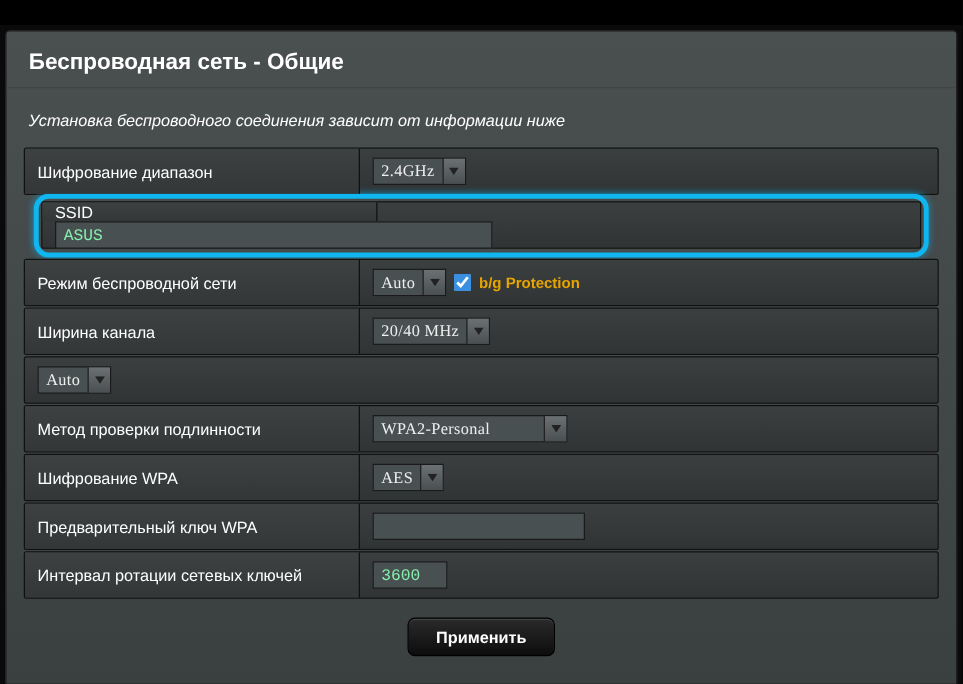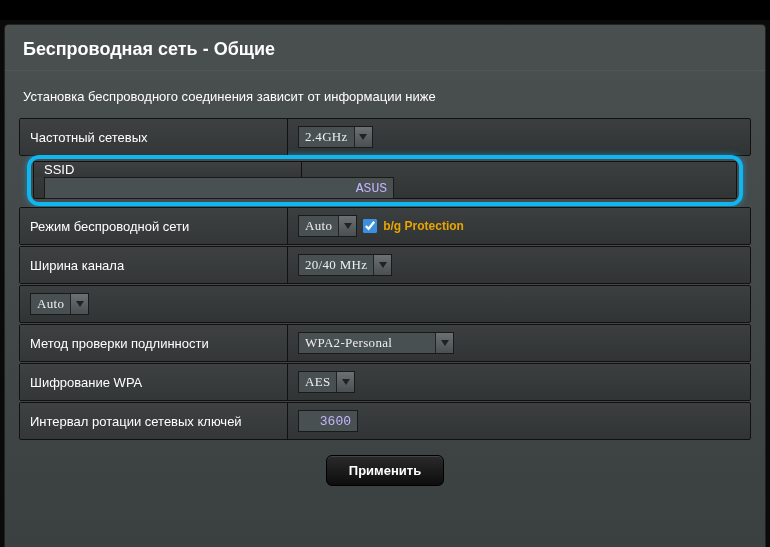--- a/index.html
+++ b/index.html
@@ -34,20 +34,21 @@
   .divider {
     height: 1px;
     background: #1d1d1d;
     border-bottom: 1px solid #555;
     margin-bottom: 18px;
   }
   .desc {
     color: #fff;
     padding: 0 18px 14px 18px;
     font-size: 13px;
+    font-style: italic;
   }
   .form-table {
     margin: 0 14px;
   }
   .row {
     display: flex;
     height: 38px;
     border: 1px solid #111;
     background: linear-gradient(#3b3f40, #303435);
     border-radius: 2px;
@@ -91,26 +92,25 @@
     border-left: 1px solid #222;
     display: flex;
     align-items: center;
     justify-content: center;
   }
   .select-btn svg { width: 8px; height: 6px; }
   .text-input {
     background: #495052;
     border: 1px solid #1a1a1a;
     height: 22px;
-    color: #c4b5fd;
+    color: #86efac;
     font-family: "Courier New", monospace;
     font-size: 13px;
     padding: 0 6px;
     outline: none;
-    text-align: right;
   }
   .radio {
     width: 13px; height: 13px;
     accent-color: #2176d2;
   }
   .radio-label { color: #fff; font-size: 13px; margin-right: 10px; }
   .checkbox {
     width: 14px; height: 14px;
     accent-color: #3b8fe0;
   }
@@ -149,21 +149,21 @@
 
 <div class="page">
   <div class="panel">
     <div class="title">Беспроводная сеть - Общие</div>
     <div class="divider"></div>
     <div class="desc">Установка беспроводного соединения зависит от информации ниже</div>
 
     <div class="form-table">
 
       <div class="row">
-        <div class="row-label">Частотный сетевых</div>
+        <div class="row-label">Шифрование диапазон</div>
         <div class="row-field">
           <div class="select-wrap">
             <span class="select-text">2.4GHz</span>
             <span class="select-btn">
               <svg viewBox="0 0 8 6">
                   <path d="M0 0 L8 0 L4 6 Z" fill="#222"></path>
                 </svg>
             </span>
           </div>
         </div>
@@ -242,20 +242,26 @@
             <span class="select-text">AES</span>
             <span class="select-btn">
               <svg viewBox="0 0 8 6">
                   <path d="M0 0 L8 0 L4 6 Z" fill="#222"></path>
                 </svg>
             </span>
           </div>
         </div>
       </div>
 
+      <div class="row">
+        <div class="row-label">Предварительный ключ WPA</div>
+        <div class="row-field">
+          <input class="text-input" style="width: 170px;" value="">
+        </div>
+      </div>
 
       <div class="row">
         <div class="row-label">Интервал ротации сетевых ключей</div>
         <div class="row-field">
           <input class="text-input" style="width: 60px;" value="3600">
         </div>
       </div>
 
     </div>
 

